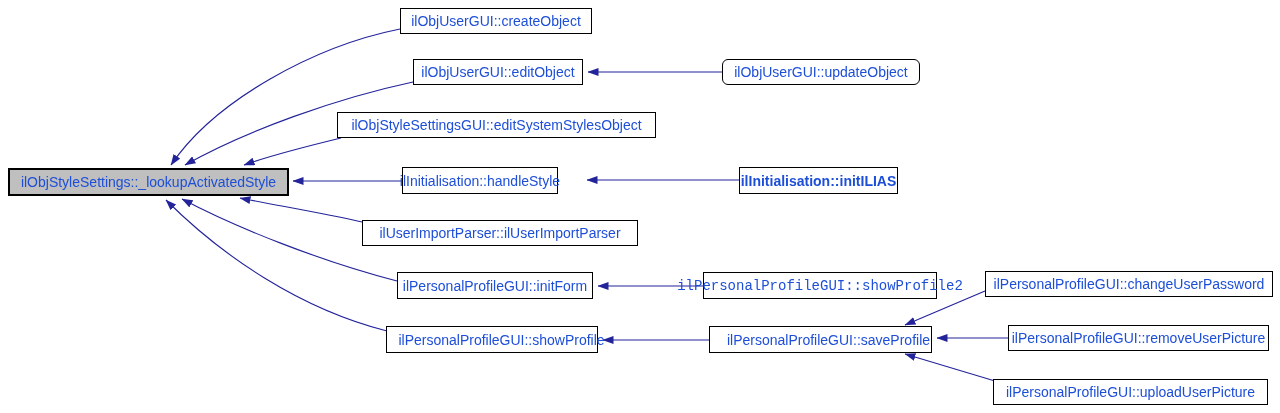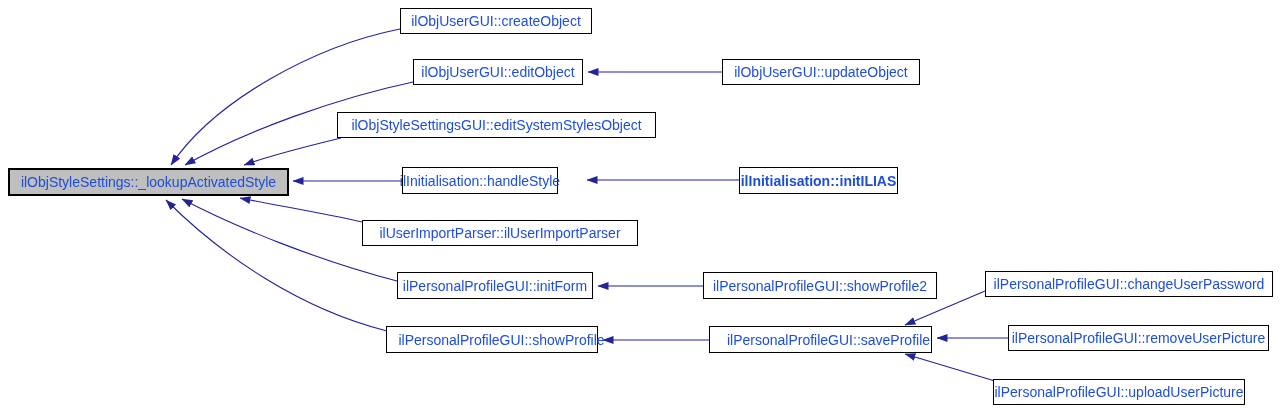--- a/index.html
+++ b/index.html
@@ -66,26 +66,26 @@
         <path d="M 709,340 L 603,340" fill="none" stroke="#23239a" stroke-width="1.1" marker-end="url(#arrowhead)"></path>
         <path d="M 985,291 L 905,325" fill="none" stroke="#23239a" stroke-width="1.1" marker-end="url(#arrowhead)"></path>
         <path d="M 1008,338 L 937,338" fill="none" stroke="#23239a" stroke-width="1.1" marker-end="url(#arrowhead)"></path>
         <path d="M 995,381 L 905,354" fill="none" stroke="#23239a" stroke-width="1.1" marker-end="url(#arrowhead)"></path>
       </g>
   </svg>
   <div id="node-layer">
       <div class="node main" style="left: 8px; top: 168px; width: 281px; height: 28px;">ilObjStyleSettings::_lookupActivatedStyle</div>
       <div class="node" style="left: 400px; top: 8px; width: 192px; height: 26px;">ilObjUserGUI::createObject</div>
       <div class="node" style="left: 413px; top: 59px; width: 170px; height: 26px;">ilObjUserGUI::editObject</div>
-      <div class="node" style="left: 722px; top: 59px; width: 198px; height: 26px;">ilObjUserGUI::updateObject</div>
+      <div class="node" style="left: 722px; top: 59px; width: 198px; height: 26px; border-radius: 6px;">ilObjUserGUI::updateObject</div>
       <div class="node" style="left: 337px; top: 112px; width: 319px; height: 26px;">ilObjStyleSettingsGUI::editSystemStylesObject</div>
       <div class="node" style="left: 402px; top: 167px; width: 156px; height: 27px;">ilInitialisation::handleStyle</div>
       <div class="node" style="left: 739px; top: 167px; width: 159px; height: 27px; font-weight: bold;">ilInitialisation::initILIAS</div>
       <div class="node" style="left: 362px; top: 220px; width: 276px; height: 26px;">ilUserImportParser::ilUserImportParser</div>
       <div class="node" style="left: 397px; top: 272px; width: 196px; height: 27px;">ilPersonalProfileGUI::initForm</div>
-      <div class="node" style="left: 703px; top: 272px; width: 234px; height: 27px;">ilPersonalProfileGUI::showProfile2</div>
+      <div class="node" style="left: 703px; top: 272px; width: 234px; height: 27px; font-family: Liberation Mono, monospace;">ilPersonalProfileGUI::showProfile2</div>
       <div class="node" style="left: 386px; top: 326px; width: 212px; height: 27px; padding-left: 19px;">ilPersonalProfileGUI::showProfile</div>
       <div class="node" style="left: 709px; top: 326px; width: 223px; height: 27px; padding-left: 16px;">ilPersonalProfileGUI::saveProfile</div>
       <div class="node" style="left: 985px; top: 271px; width: 288px; height: 26px;">ilPersonalProfileGUI::changeUserPassword</div>
       <div class="node" style="left: 1008px; top: 325px; width: 261px; height: 26px;">ilPersonalProfileGUI::removeUserPicture</div>
-      <div class="node" style="left: 993px; top: 379px; width: 252px; height: 26px;">ilPersonalProfileGUI::uploadUserPicture</div>
+      <div class="node" style="left: 993px; top: 379px; width: 275px; height: 26px;">ilPersonalProfileGUI::uploadUserPicture</div>
     </div>
 </div>
 
 </body></html>

